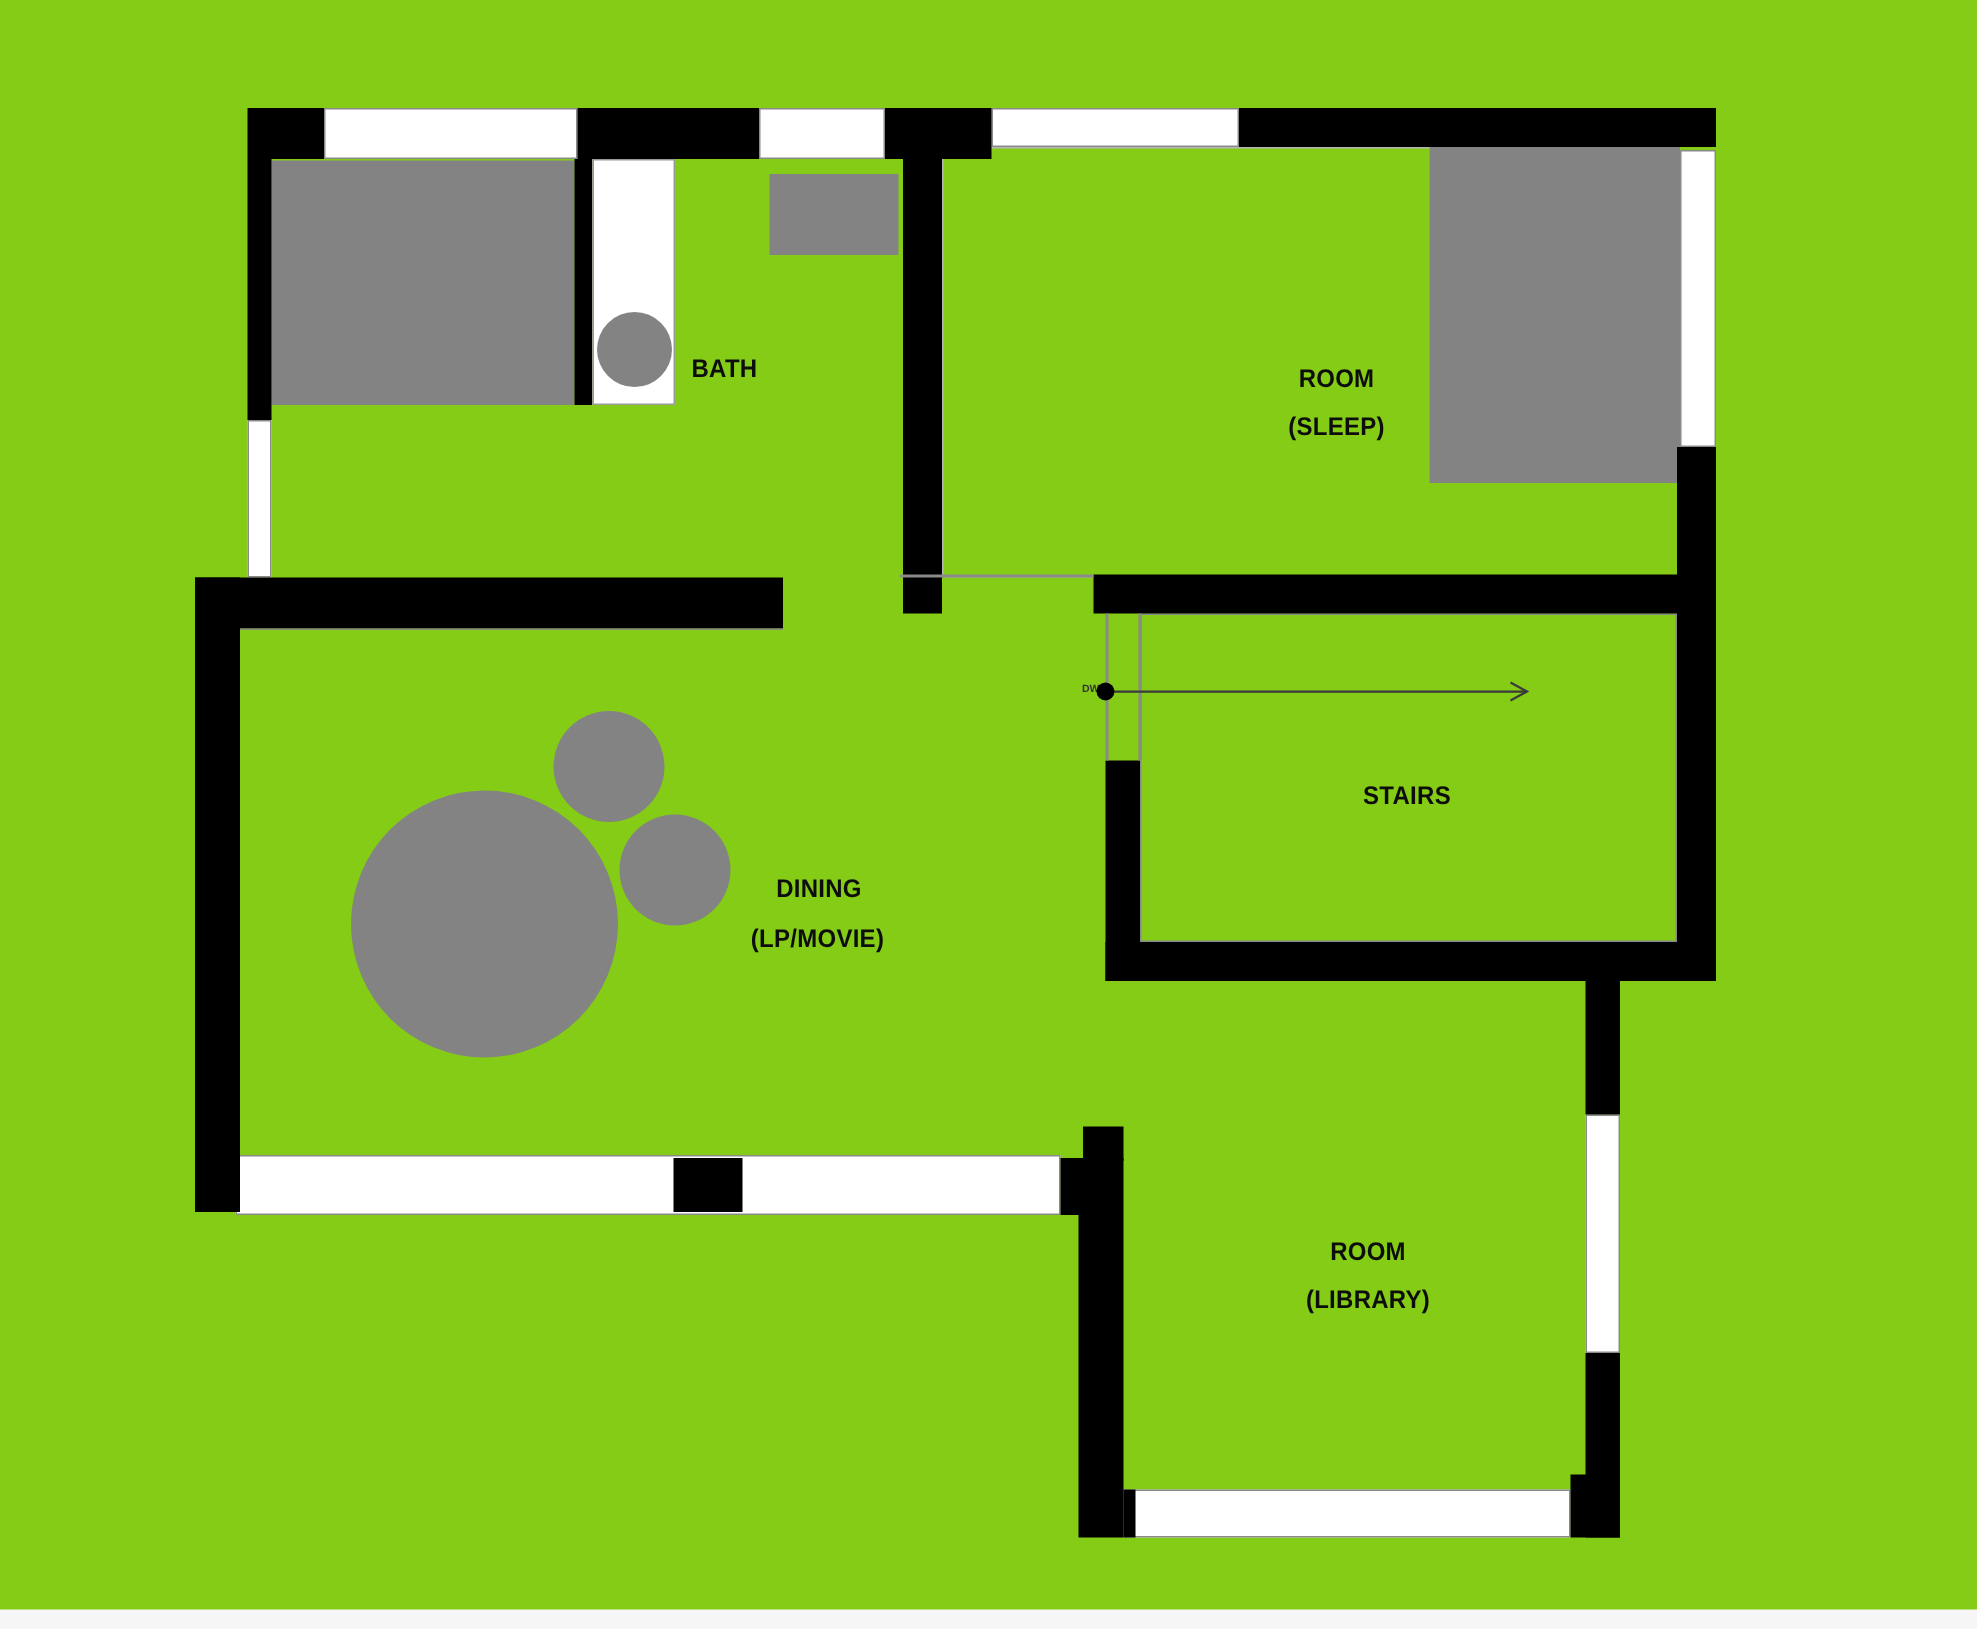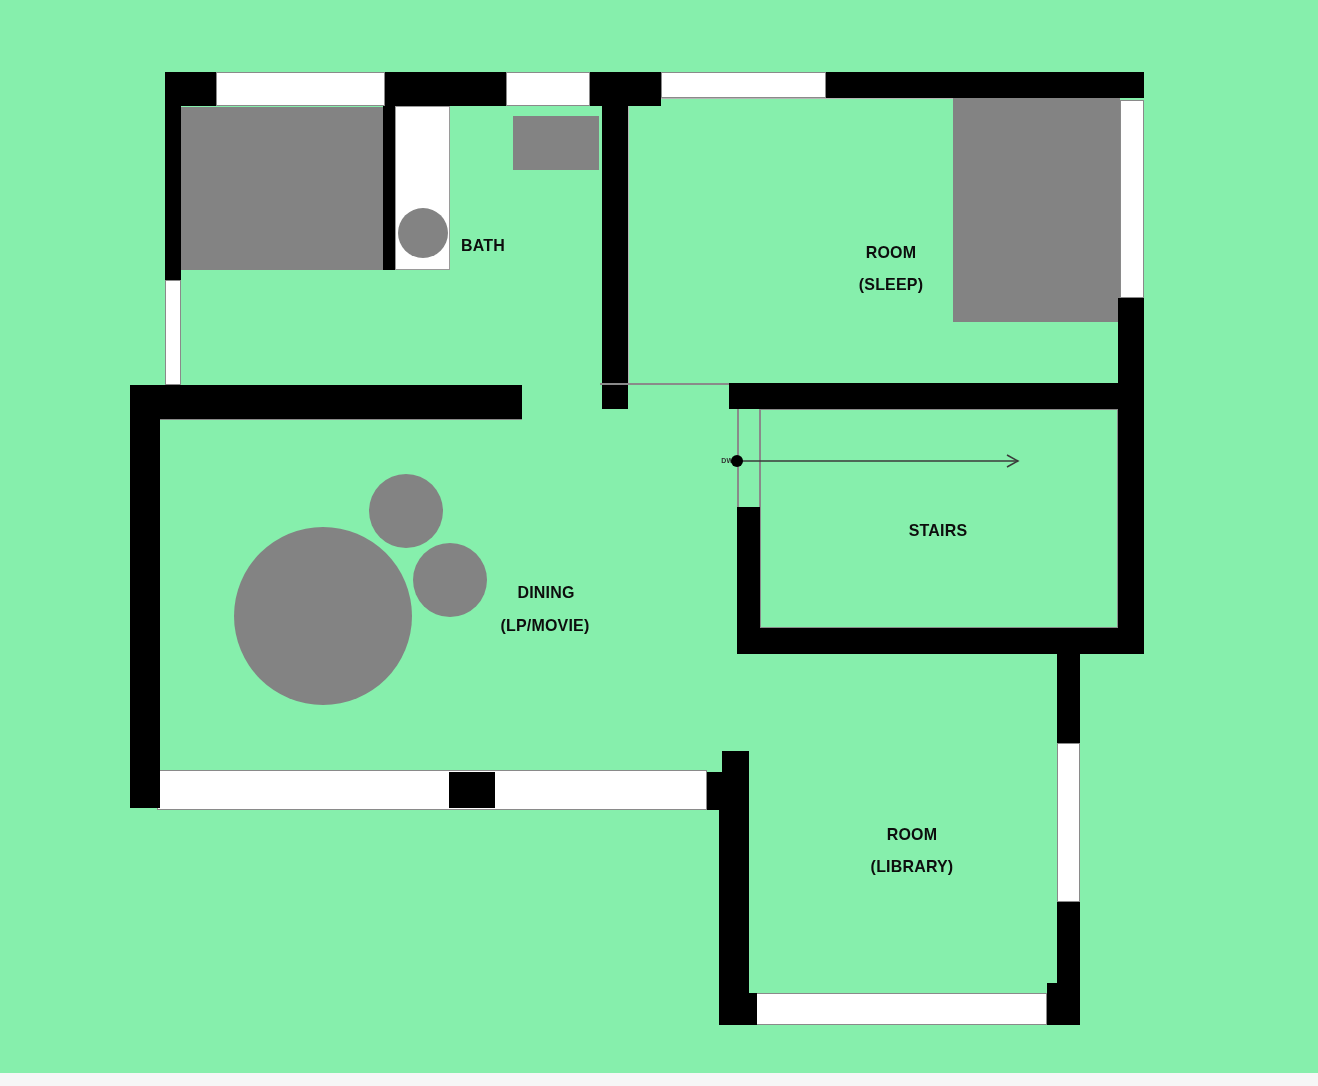--- a/index.html
+++ b/index.html
@@ -1,19 +1,19 @@
 <!DOCTYPE html>
 <html><head>
 <meta charset="utf-8">
 <style>
   html,body{margin:0;padding:0;background:#ffffff;}
   #canvas{
     position:relative;
     width:1318px;height:1086px;
-    background:#86efac;
+    background:#84cc16;
     overflow:hidden;
     font-family:"Liberation Sans", sans-serif;
   }
   .wall{position:absolute;background:#000000;}
   .window{position:absolute;background:#ffffff;border:1px solid #8a8a8a;box-sizing:border-box;}
   .outline{position:absolute;box-sizing:border-box;background:transparent;}
   .hairline{position:absolute;background:#8a8a8a;}
   .furn{position:absolute;background:#838383;}
   .furn-circle{position:absolute;border-radius:50%;background:#838383;}
   .fixture{position:absolute;background:#ffffff;border:1px solid #9a9a9a;box-sizing:border-box;}

